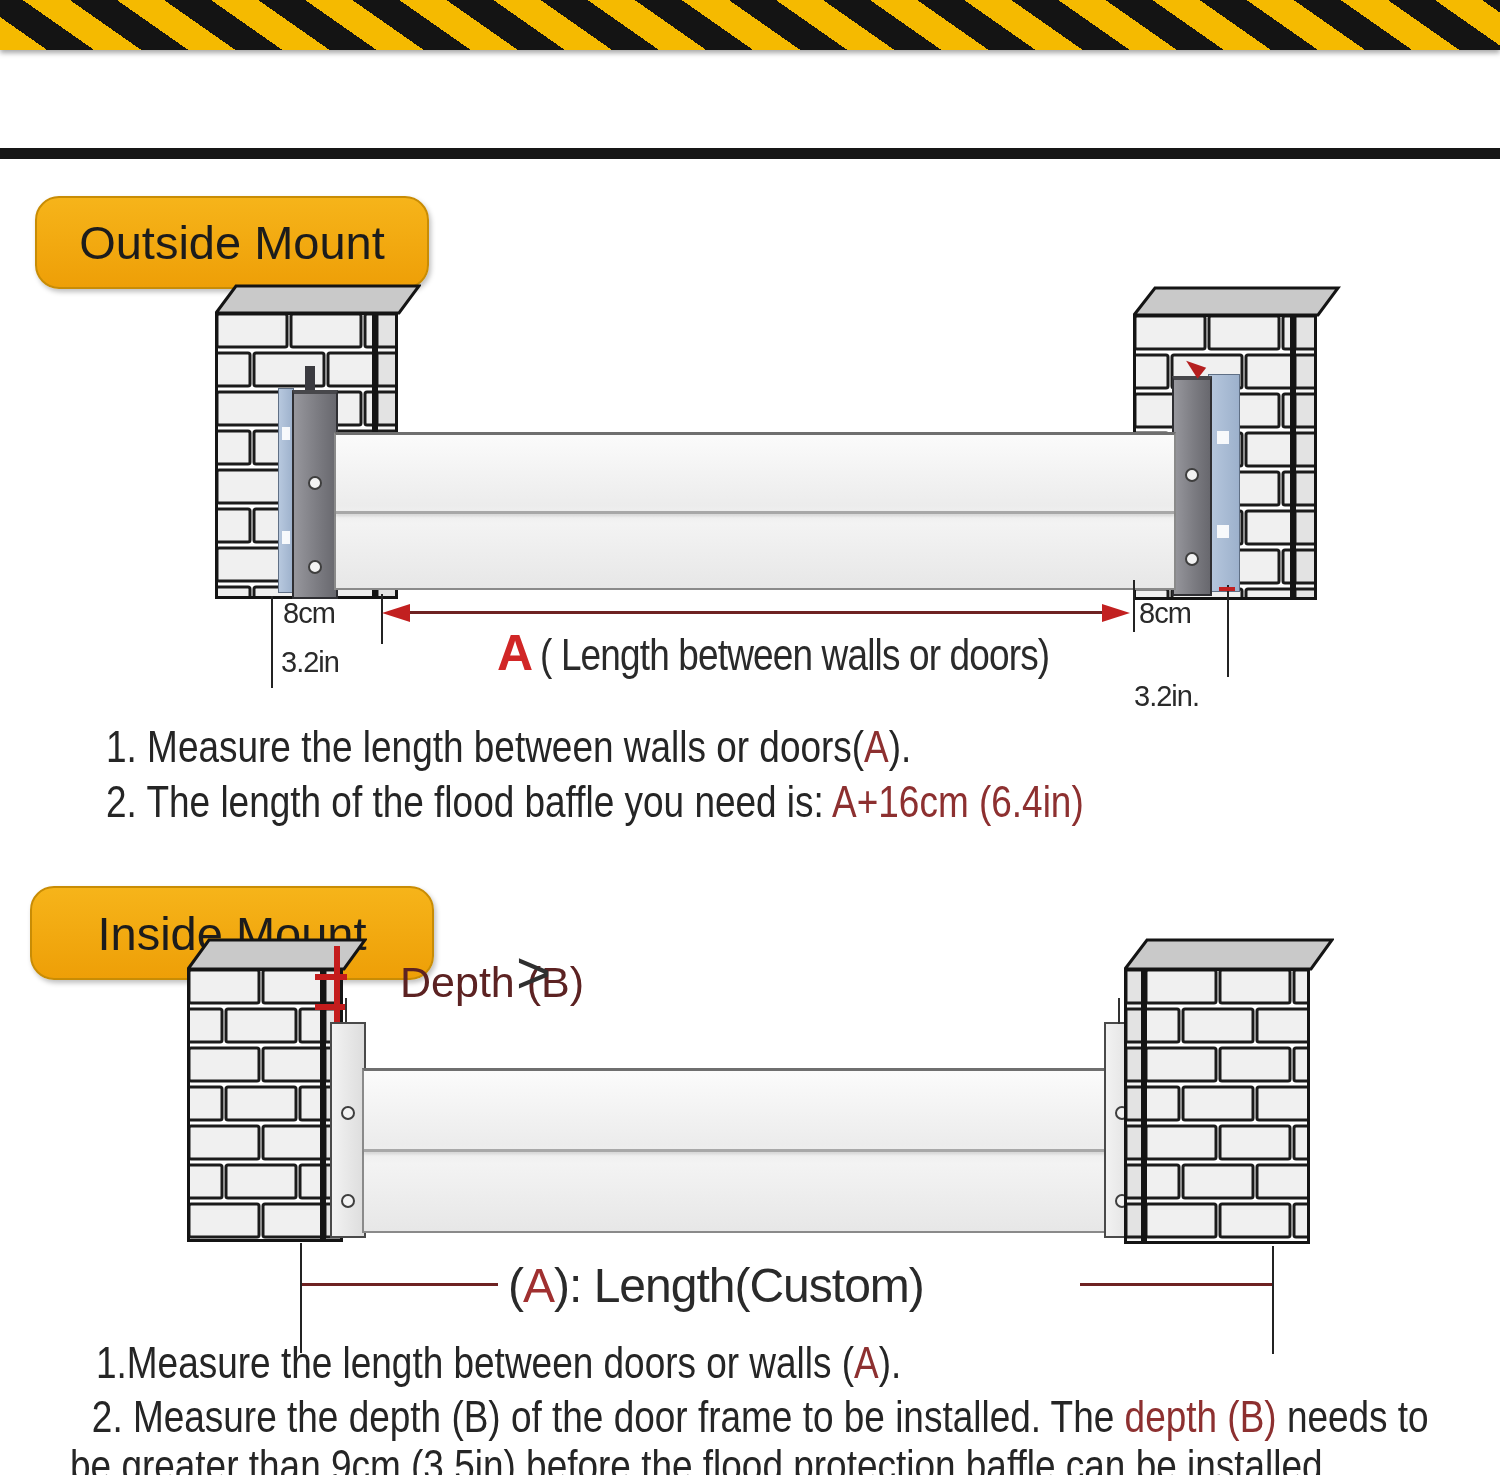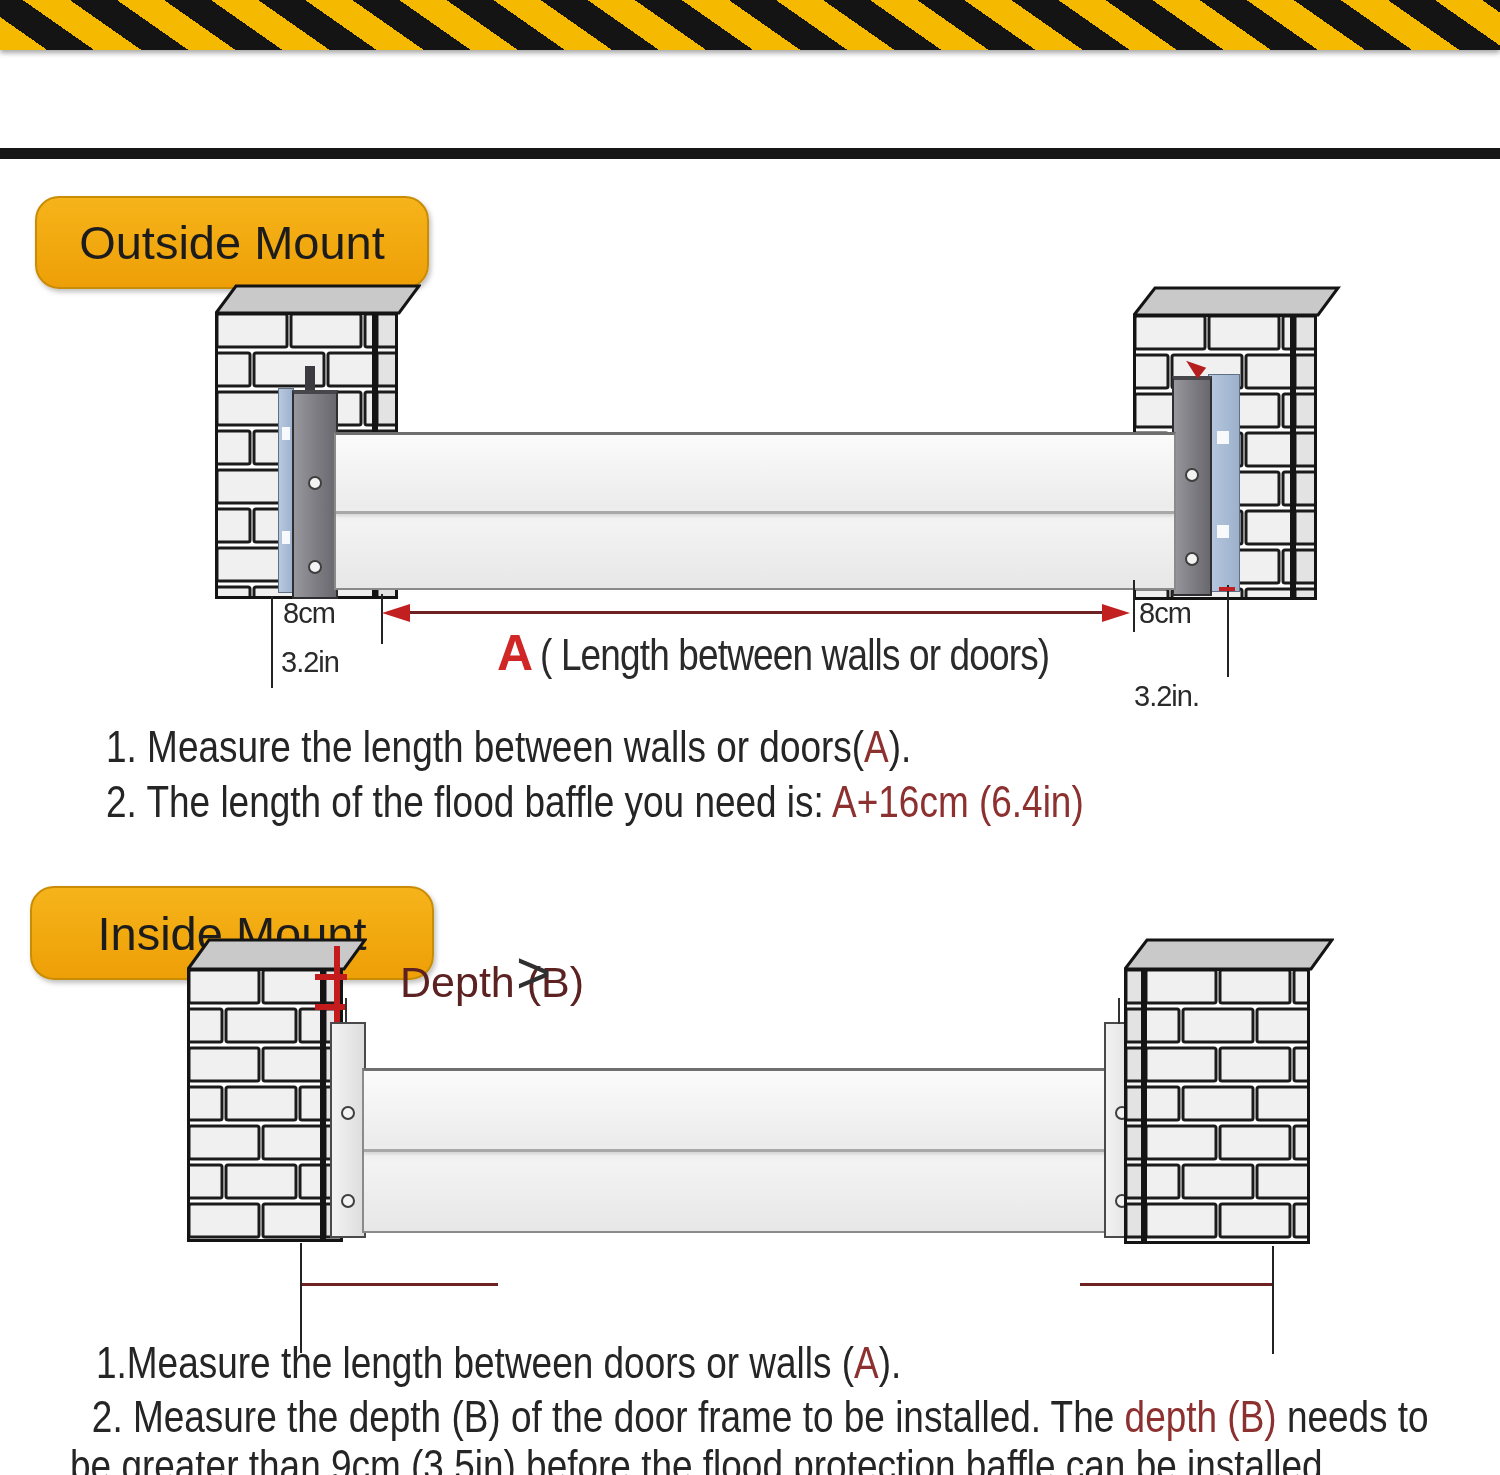--- a/index.html
+++ b/index.html
@@ -197,20 +197,23 @@
   </svg>
   <svg class="abs svg-face" style="left:1124px;top:968px" width="20" height="276">
     <rect x="1.5" y="1.5" width="17" height="273" fill="url(#brickSide)" stroke="#141414" stroke-width="3"></rect>
   </svg>
   <svg class="abs svg-face" style="left:1144px;top:968px" width="166" height="276">
     <rect x="1.5" y="1.5" width="163" height="273" fill="url(#brick)" stroke="#141414" stroke-width="3"></rect>
   </svg>
 
   <div class="abs vline" style="left:300px;top:1243px;height:110px;"></div>
   <div class="abs mline" style="left:302px;top:1283px;width:196px;"></div>
+  <div class="abs meas" style="left:508px;top:1258px;font-size:48px;">
+    <span>(</span><span class="dim-a">A</span><span>): Length(Custom)</span>
+  </div>
   <div class="abs mline" style="left:1080px;top:1283px;width:192px;"></div>
   <div class="abs vline" style="left:1272px;top:1246px;height:108px;"></div>
 
   <div class="abs note cond" style="left:96px;top:1338px;">
     <span>1.Measure the length between doors or walls (</span><span class="hl-maroon">A</span><span>).</span>
   </div>
   <div class="abs note wrapnote" style="left:70px;top:1392px;">
     <span>2. Measure the depth (B) of the door frame to be installed. The </span><span class="hl-maroon">depth (B)</span><span> needs to be greater than 9cm (3.5in) before the flood protection baffle can be installed.</span>
   </div>
 

